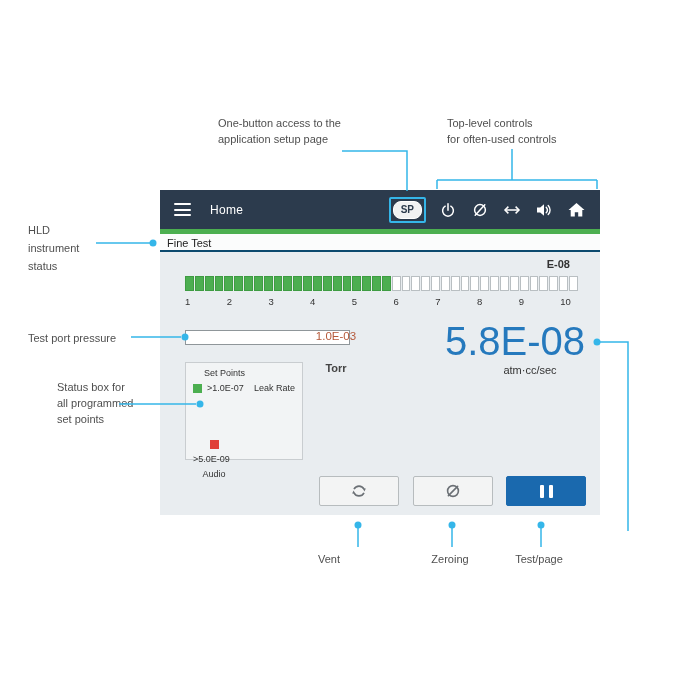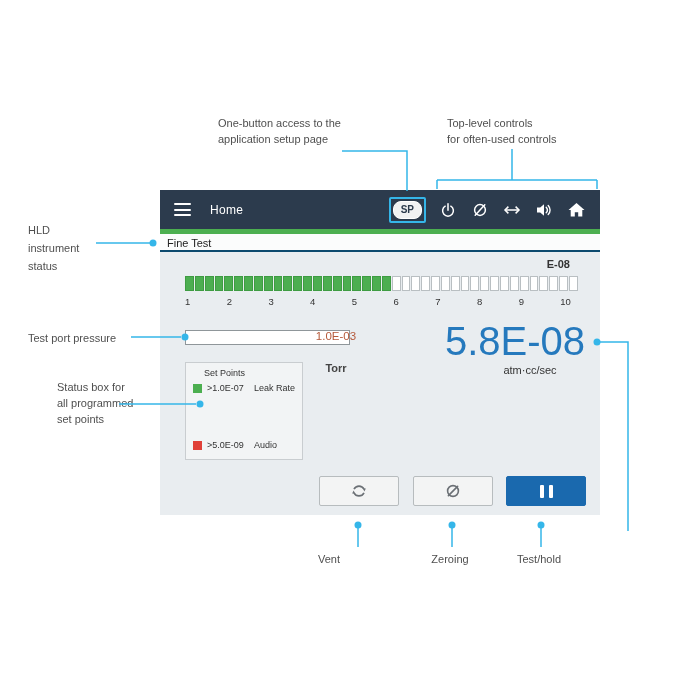--- a/index.html
+++ b/index.html
@@ -44,21 +44,21 @@
   .ticks{position:absolute;left:25px;top:44px;width:386px;display:flex;justify-content:space-between;
          font-size:9.5px;color:#333;}
   .pressure-bar{position:absolute;left:25px;top:78px;width:165px;height:15px;background:#fff;border:1px solid #8f969a;box-sizing:border-box;}
   .pressure-value{position:absolute;left:126px;top:78px;width:100px;text-align:center;font-size:11.5px;color:#b5593a;}
   .pressure-unit{position:absolute;left:126px;top:110px;width:100px;text-align:center;font-size:11px;color:#444;font-weight:bold;}
   .setpoints{position:absolute;left:25px;top:110px;width:118px;height:98px;background:#f2f4f5;
              border:1px solid #c9cdd0;box-sizing:border-box;}
   .sp-title{position:absolute;left:18px;top:5px;font-size:9px;color:#333;}
   .sp-row{position:absolute;left:7px;display:flex;align-items:center;gap:5px;font-size:9px;color:#333;}
   .sp-row-1{top:20px;}
-  .sp-row-2{top:77px;}
+  .sp-row-2{top:77px;flex-direction:column;}
   .swatch{width:9px;height:9px;display:inline-block;}
   .sp-val{width:42px;}
   .reading{position:absolute;left:275px;top:68px;width:160px;text-align:center;
            font-size:40px;color:#2579bd;line-height:42px;}
   .reading-unit{position:absolute;left:300px;top:112px;width:140px;text-align:center;font-size:11px;color:#333;}
   .cbtn{position:absolute;top:224px;width:80px;height:30px;display:flex;align-items:center;justify-content:center;
         background:#f3f4f4;border:1px solid #b7bcbe;border-radius:2px;cursor:pointer;padding:0;}
   .vent-btn{left:159px;}
   .zero-btn{left:253px;}
   .hold-btn{left:346px;background:#1a69ae;border-color:#1a69ae;}
@@ -230,21 +230,21 @@
     <div>status</div>
   </div>
   <div class="ann ann-testport">Test port pressure</div>
   <div class="ann ann-statusbox">
     <div>Status box for</div>
     <div>all programmed</div>
     <div>set points</div>
   </div>
   <div class="ann ann-vent">Vent</div>
   <div class="ann ann-zero">Zeroing</div>
-  <div class="ann ann-hold">Test/hold</div>
+  <div class="ann ann-hold">Test/page</div>
 
   <svg class="overlay" width="700" height="700" viewBox="0 0 700 700">
     <path class="lead" d="M342 151 H407 V191"></path>
     <path class="lead" d="M512 149 V180 M437 180 H597 M437 180 V189 M597 180 V189"></path>
     <path class="lead" d="M96 243 H150"></path>
     <circle class="dot" cx="153" cy="243" r="3.5"></circle>
     <path class="lead" d="M131 337 H181"></path>
     <circle class="dot" cx="185" cy="337" r="3.5"></circle>
     <path class="lead" d="M119 404 H196"></path>
     <circle class="dot" cx="200" cy="404" r="3.5"></circle>

